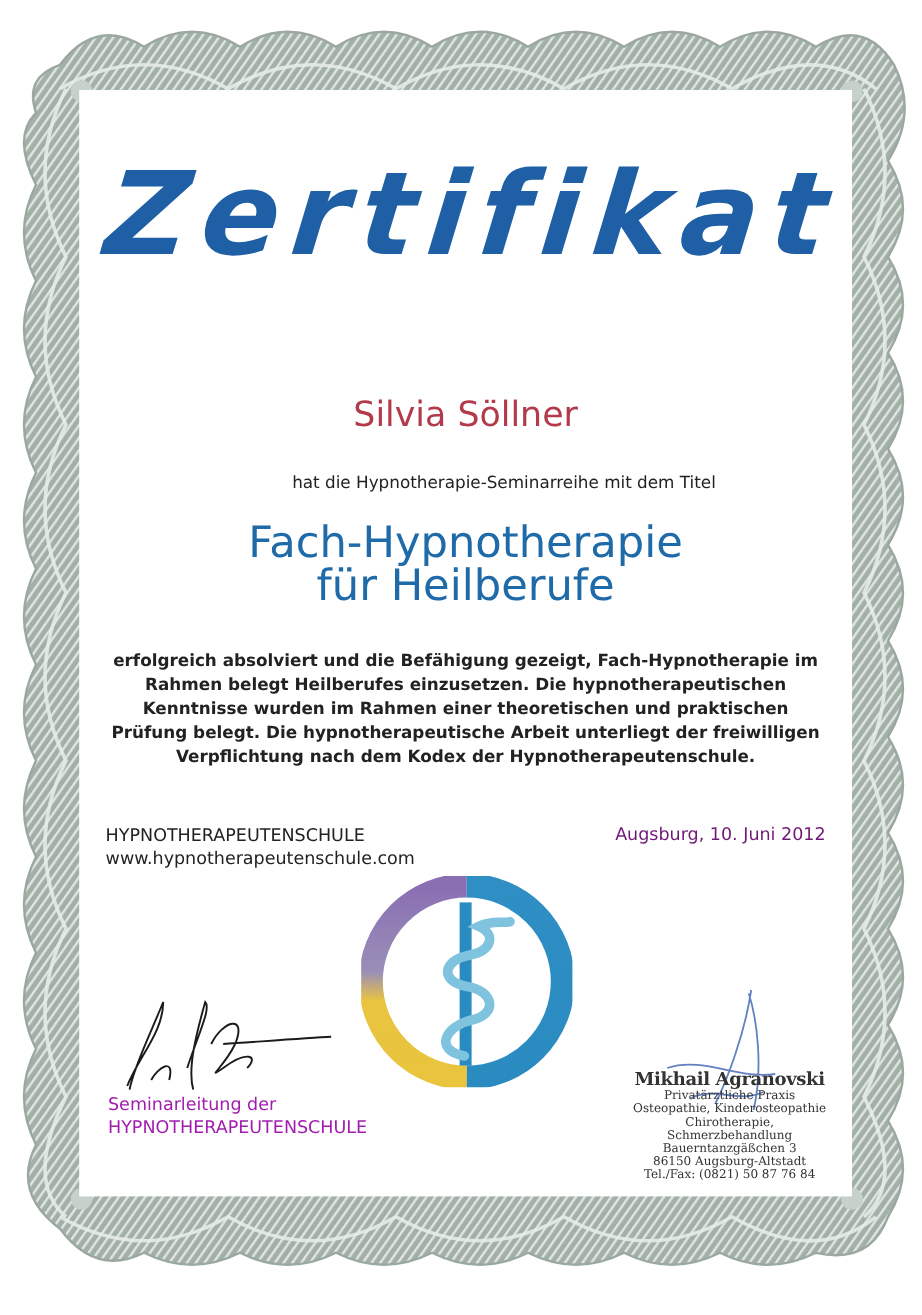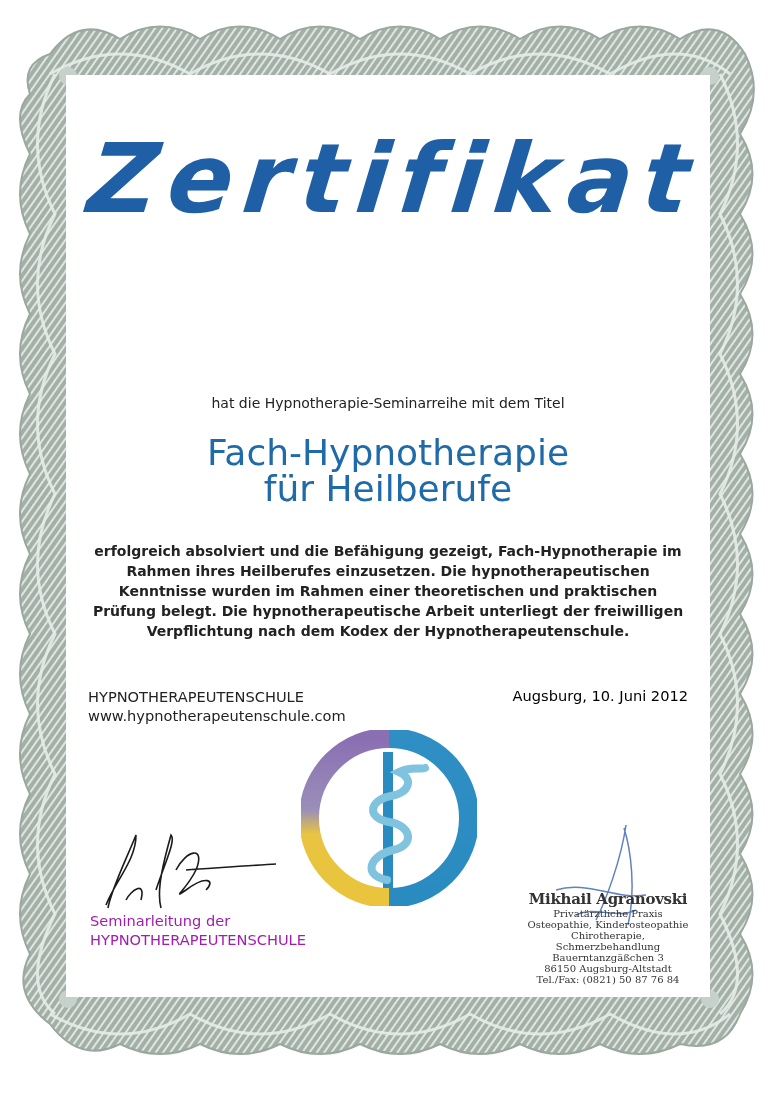--- a/index.html
+++ b/index.html
@@ -2,25 +2,25 @@
 <html><head>
 <meta charset="utf-8">
 <style>
   html,body{margin:0;padding:0;}
   body{width:768px;height:1096px;background:#ffffff;position:relative;overflow:hidden;font-family:"DejaVu Sans","Liberation Sans",sans-serif;}
   .frame{position:absolute;left:10px;top:14px;width:750px;height:1048px;}
   .frame svg{position:absolute;left:0;top:0;}
   .paper{position:absolute;left:66px;top:75px;width:644px;height:922px;background:#ffffff;}
   .title{position:absolute;left:18px;top:56px;width:620px;text-align:center;font-family:"DejaVu Sans",sans-serif;font-style:italic;font-size:96px;letter-spacing:10px;color:#1f5fa5;font-weight:bold;transform:skewX(-6deg);line-height:1;}
   .recipient{position:absolute;left:0;top:253px;width:644px;text-align:center;font-size:29px;color:#b23a4a;}
-  .intro{position:absolute;left:0;top:320px;width:644px;text-align:center;font-size:14px;color:#222;}
+  .intro{position:absolute;left:0;top:320px;width:644px;text-align:center;font-size:14px;color:#222;padding-left:32px;}
   .course{position:absolute;left:0;top:360px;width:644px;text-align:center;font-size:36px;line-height:36px;color:#1f6aa8;}
   .body{position:absolute;left:22px;top:466px;width:600px;text-align:center;font-size:14px;line-height:20px;color:#222;font-weight:bold;}
   .school{position:absolute;left:22px;top:612px;font-size:14.6px;line-height:19px;color:#222;}
-  .place{position:absolute;right:22px;top:612px;font-size:14.6px;color:#000000;}
+  .place{position:absolute;right:22px;top:612px;font-size:14.6px;color:#701a75;}
   .logo{position:absolute;left:235px;top:655px;width:176px;height:176px;}
   .sig-left{position:absolute;left:20px;top:755px;width:200px;height:80px;}
   .sig-left-label{position:absolute;left:24px;top:836px;font-size:14.6px;line-height:19px;color:#a21caf;}
   .stamp{position:absolute;left:452px;top:775px;width:180px;text-align:center;font-family:"DejaVu Serif",serif;color:#333;}
   .stamp .name{font-size:15px;font-weight:bold;letter-spacing:-0.3px;margin-top:40px;}
   .stamp .line{font-size:10px;line-height:11px;}
   .stamp-sig{position:absolute;left:470px;top:745px;width:140px;height:110px;}
 </style>
 </head>
 <body>
@@ -48,28 +48,29 @@
       <circle cx="58" cy="62" r="9"></circle>
         <circle cx="700" cy="62" r="9"></circle>
       <circle cx="58" cy="985" r="9"></circle>
         <circle cx="700" cy="985" r="9"></circle>
     </g>
   </svg>
 </div>
 
 <div class="paper">
   <div class="title">Zertifikat</div>
+  <div class="recipient">Silvia Söllner</div>
   <div class="intro">hat die Hypnotherapie-Seminarreihe mit dem Titel</div>
   <div class="course">
     <div>Fach-Hypnotherapie</div>
     <div>für Heilberufe</div>
   </div>
   <div class="body">
     <div>erfolgreich absolviert und die Befähigung gezeigt, Fach-Hypnotherapie im</div>
-    <div>Rahmen ihres Heilberufes einzusetzen. Die hypnotherapeutischen</div>
+    <div>Rahmen belegt Heilberufes einzusetzen. Die hypnotherapeutischen</div>
     <div>Kenntnisse wurden im Rahmen einer theoretischen und praktischen</div>
     <div>Prüfung belegt. Die hypnotherapeutische Arbeit unterliegt der freiwilligen</div>
     <div>Verpflichtung nach dem Kodex der Hypnotherapeutenschule.</div>
   </div>
   <div class="school">
     <div>HYPNOTHERAPEUTENSCHULE</div>
     <div>www.hypnotherapeutenschule.com</div>
   </div>
   <div class="place">Augsburg, 10. Juni 2012</div>
 

